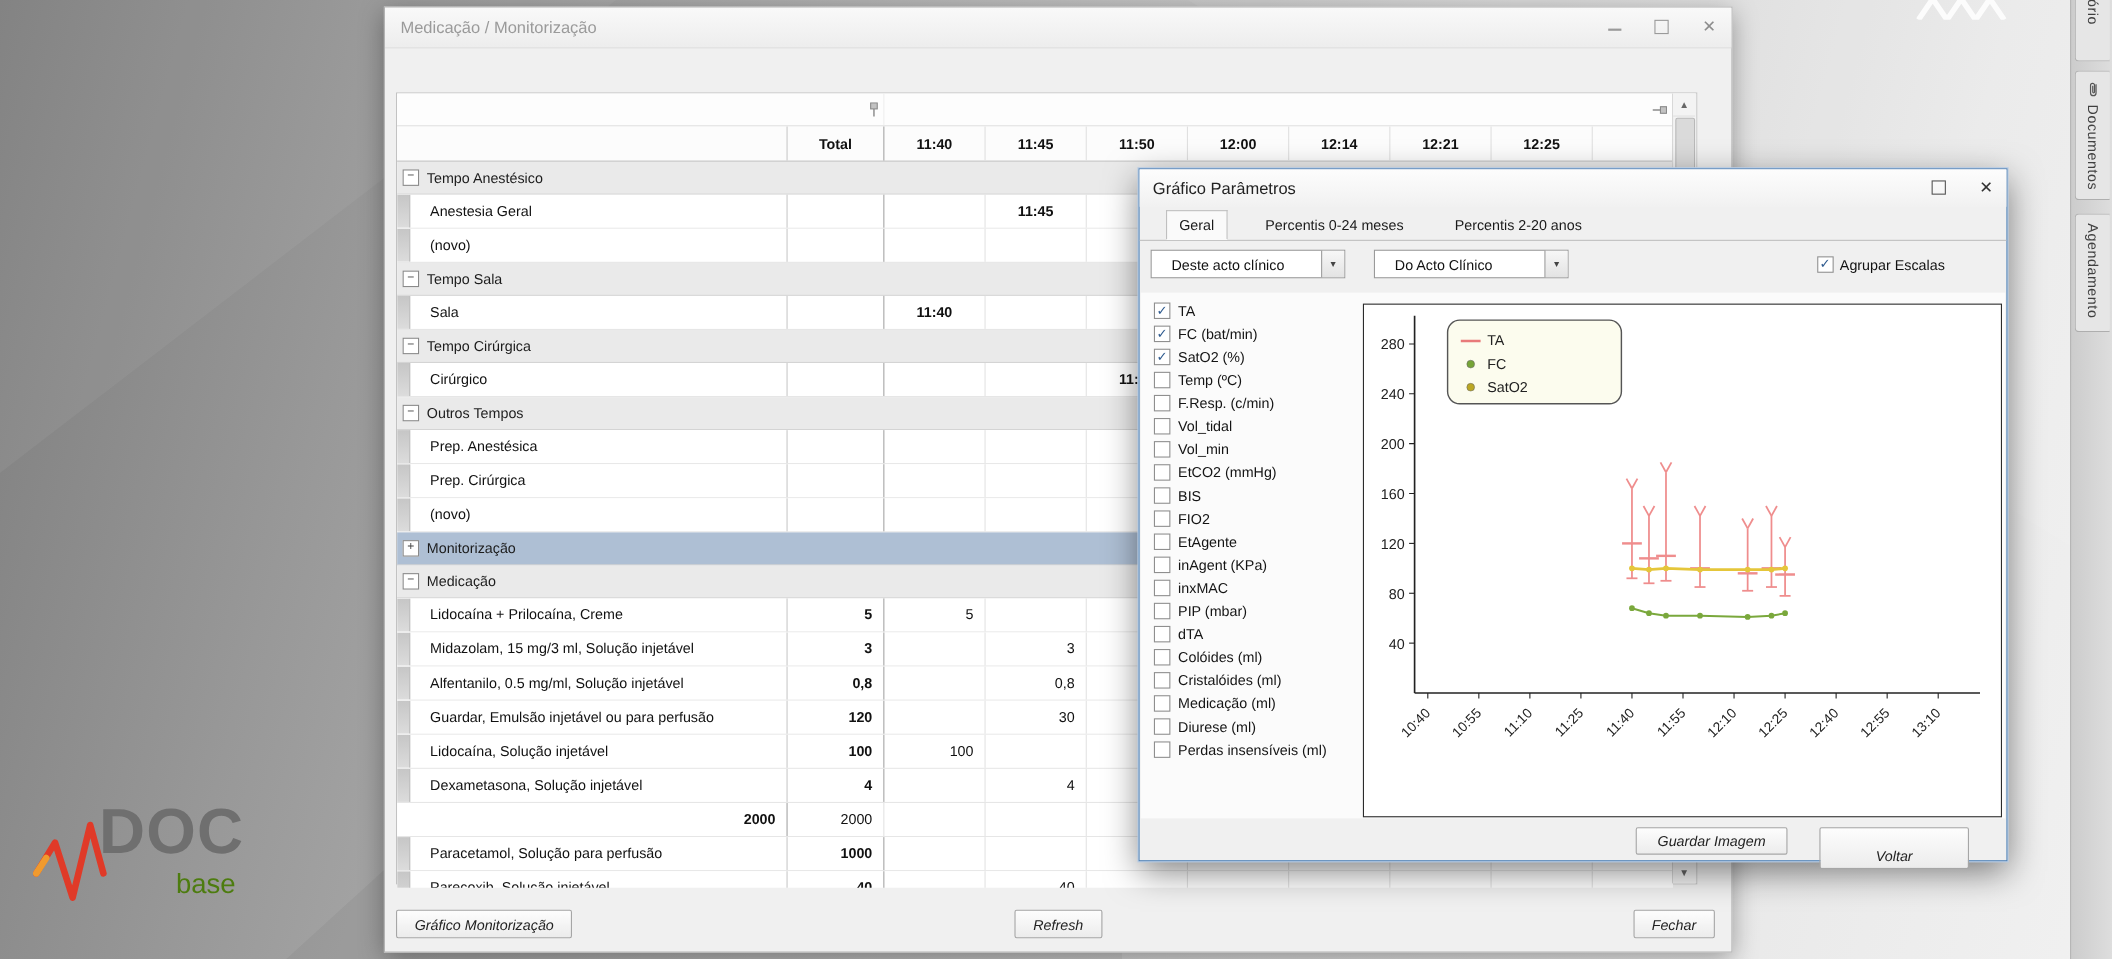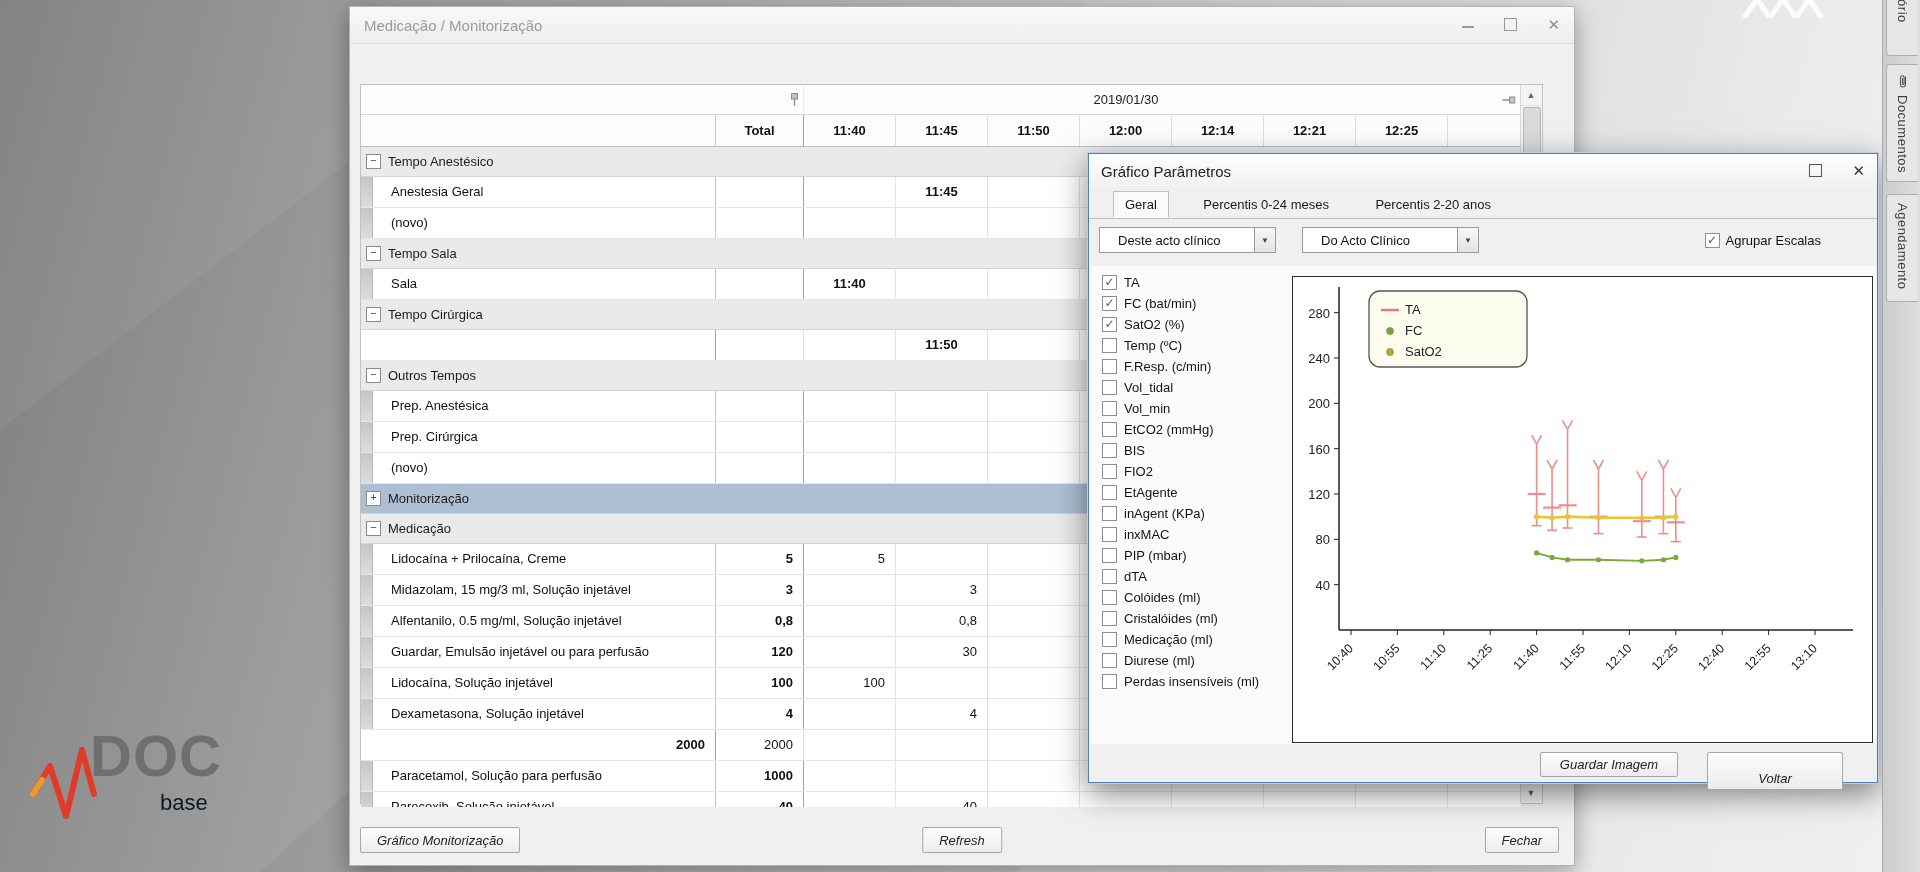--- a/index.html
+++ b/index.html
@@ -58,21 +58,21 @@
   .sbtn.up{top:0;border-bottom:1px solid #e2e2e2;}
   .sbtn.down{bottom:0;border-top:1px solid #e2e2e2;}
   .sthumb{position:absolute;left:2px;top:22px;width:16px;height:46px;background:#dadada;border:1px solid #b8b8b8;border-radius:2px;}
   .footer{position:absolute;left:10px;right:10px;bottom:10px;height:28px;}
   .btn{height:26px;padding:0 16px;background:linear-gradient(#fdfdfd,#ececec);border:1px solid #a6a6a6;border-radius:2px;font-size:13px;color:#222;font-family:inherit;cursor:default;font-style:italic;}
   .btn.left{position:absolute;left:0;top:0;}
   .btn.center{position:absolute;left:50%;transform:translateX(-50%);top:0;}
   .btn.right{position:absolute;right:5px;top:0;}
 
   
-  .dialog{position:absolute;left:1088px;top:153px;width:790px;height:630px;z-index:50;
+  .dialog{position:absolute;left:1035px;top:153px;width:790px;height:630px;z-index:50;
     background:#f0f0f0;border:1px solid #4d80b6;box-shadow:0 0 0 1px #b9cde4,0 10px 30px rgba(0,0,0,.5);box-sizing:border-box;}
   .dlg-titlebar{height:34px;display:flex;align-items:center;padding:0 12px;background:linear-gradient(#fdfdfd,#f1f1f1);}
   .dlg-titlebar .dtitle{font-size:15px;color:#222;}
   .dlg-controls{margin-left:auto;display:flex;gap:30px;align-items:center;}
   .dlg-controls .wc-max{border-color:#555;}
   .dlg-controls .wc-close{color:#333;}
   .tabbar{height:28px;border-bottom:1px solid #bfbfbf;padding:2px 8px 0;}
   .tab{display:inline-block;padding:0 11px;line-height:25px;font-size:13px;color:#1a1a1a;border:1px solid transparent;margin-right:2px;position:relative;top:1px;cursor:default;margin-left:16px;}
   .tab.active{background:#fafafa;border-color:#bfbfbf;border-bottom-color:#fafafa;}
   .ctrl-row{height:42px;display:flex;align-items:center;padding:0 10px;gap:26px;}
@@ -97,21 +97,21 @@
   .vtext{writing-mode:vertical-rl;font-size:13px;color:#3f3f3f;letter-spacing:.5px;}
   #stab1{top:-14px;height:70px;}
   #stab2{top:64px;height:118px;}
   #stab3{top:194px;height:108px;}
 
   
   .corner-logo{position:absolute;left:1742px;top:-4px;z-index:5;}
   .doc-logo{position:absolute;left:30px;top:722px;width:270px;height:130px;z-index:5;}
   .doc-zig{position:absolute;left:0;top:20px;}
   .doc-text{position:absolute;left:60px;top:0;font-size:58px;font-weight:700;color:#6f6f6f;letter-spacing:1px;}
-  .doc-sub{position:absolute;left:130px;top:68px;font-size:22px;color:#0f172a;}
+  .doc-sub{position:absolute;left:130px;top:68px;font-size:25px;color:#4d7c0f;}
 </style>
 </head>
 <body>
 
 <div class="facet" id="f1"></div>
 <div class="facet" id="f2"></div>
 <div class="facet" id="f3"></div>
 
 <div class="corner-logo">
   <svg width="120" height="22" viewBox="0 0 120 22">
@@ -141,21 +141,20 @@
   <div class="table-wrap">
     <div class="table-inner">
       <div class="date-row grid-cols">
         <div></div>
         <div class="pin-cell">
           <svg width="9" height="14" viewBox="0 0 9 14">
               <rect x="1.5" y="0.5" width="6" height="5.5" fill="#c2c2c2" stroke="#8a8a8a"></rect>
               <line x1="4.5" y1="6" x2="4.5" y2="13" stroke="#8a8a8a" stroke-width="1.3"></line>
             </svg>
         </div>
-        <div class="date-cell">2019/01/30</div>
         <div class="pin2-cell">
           <svg class="pin-rot" width="9" height="14" viewBox="0 0 9 14">
               <rect x="1.5" y="0.5" width="6" height="5.5" fill="#c2c2c2" stroke="#8a8a8a"></rect>
               <line x1="4.5" y1="6" x2="4.5" y2="13" stroke="#8a8a8a" stroke-width="1.3"></line>
             </svg>
         </div>
       </div>
       <div class="col-row grid-cols">
         <div class="hcell first"></div>
       <div class="hcell total-col">Total</div>
@@ -211,20 +210,21 @@
             <div class="cell tval"></div>
             <div class="cell tval"></div>
             <div class="cell tval"></div>
             <div class="cell fillc"></div>
           </div>
           <div class="trow group">
             <span class="expander">−</span>
             <span>Tempo Cirúrgica</span>
           </div>
           <div class="trow item">
+            <div class="cell label-cell"><span class="strip"></span><span>Cirúrgico</span></div>
             <div class="cell tval total-col"></div>
             <div class="cell tval"></div>
             <div class="cell tval"></div>
             <div class="cell tval">11:50</div>
             <div class="cell tval"></div>
             <div class="cell tval"></div>
             <div class="cell tval"></div>
             <div class="cell tval"></div>
             <div class="cell fillc"></div>
           </div>

